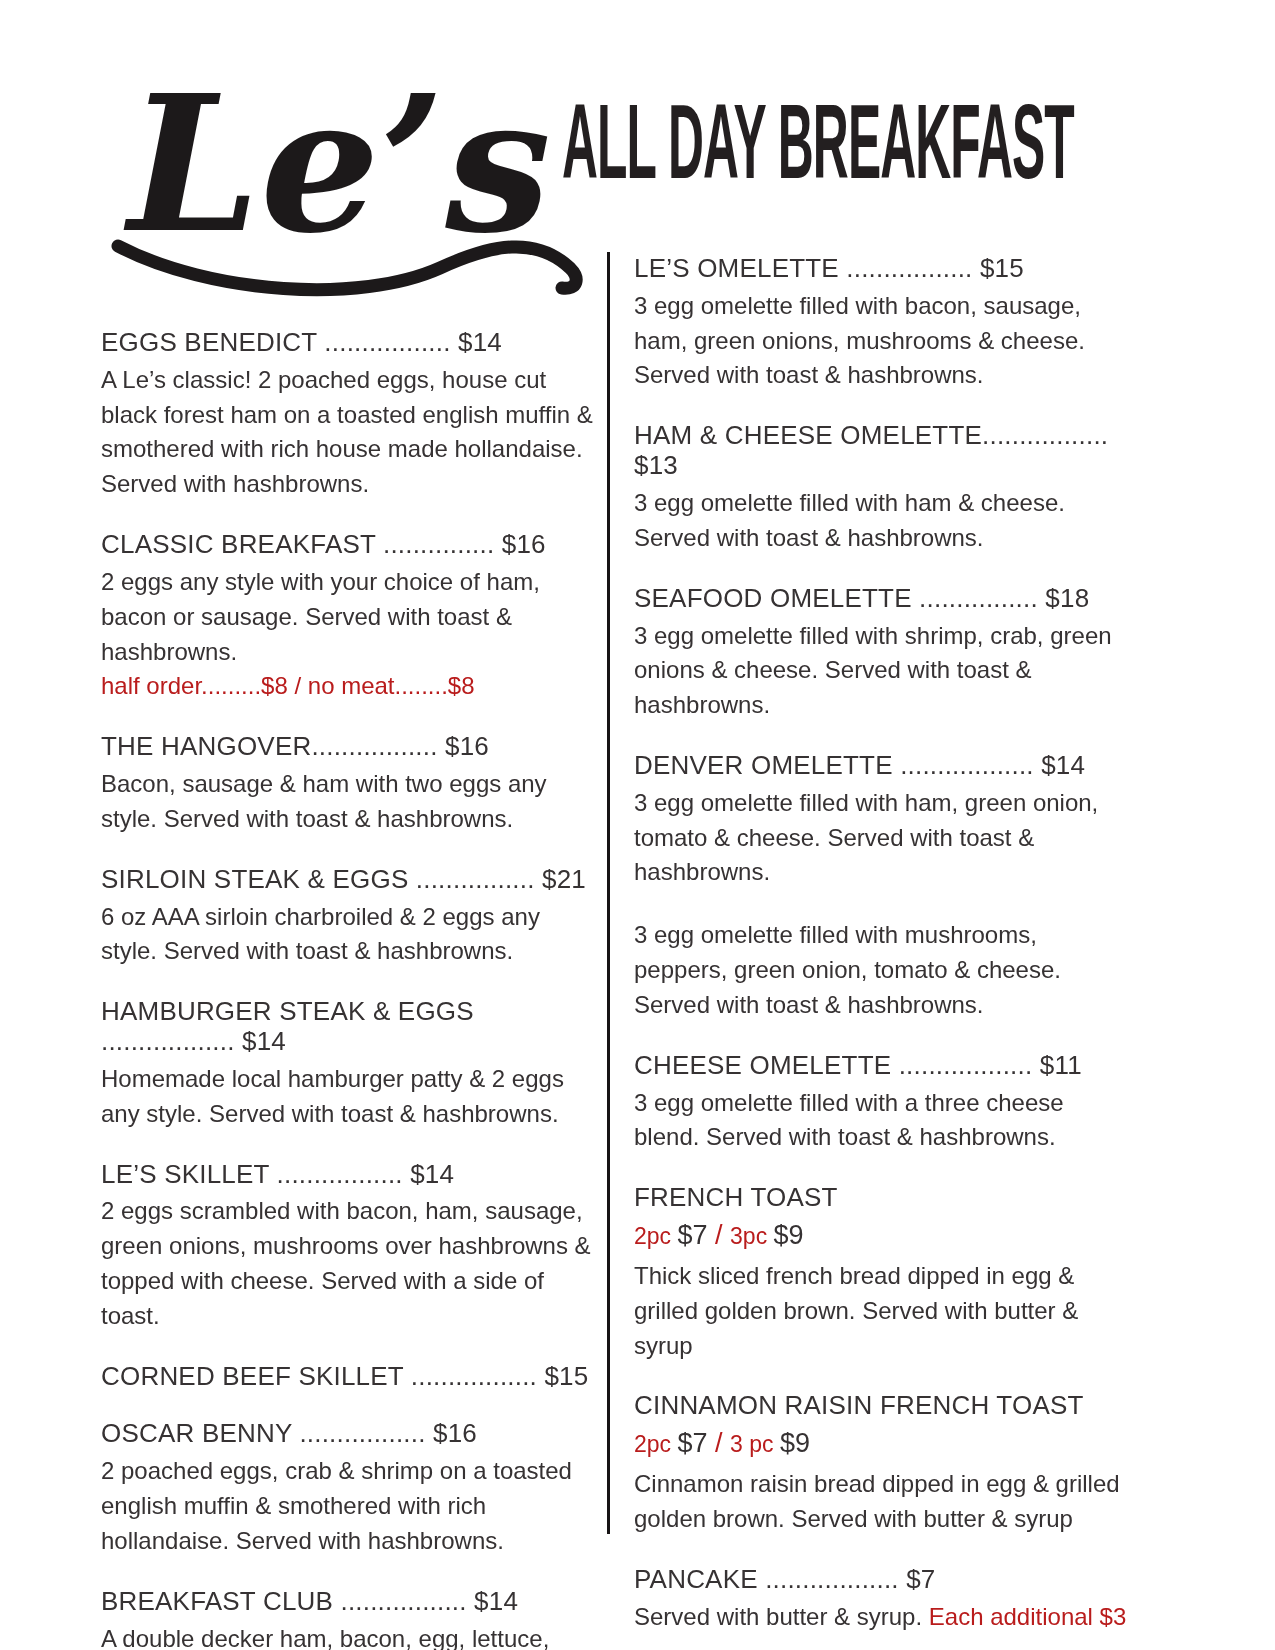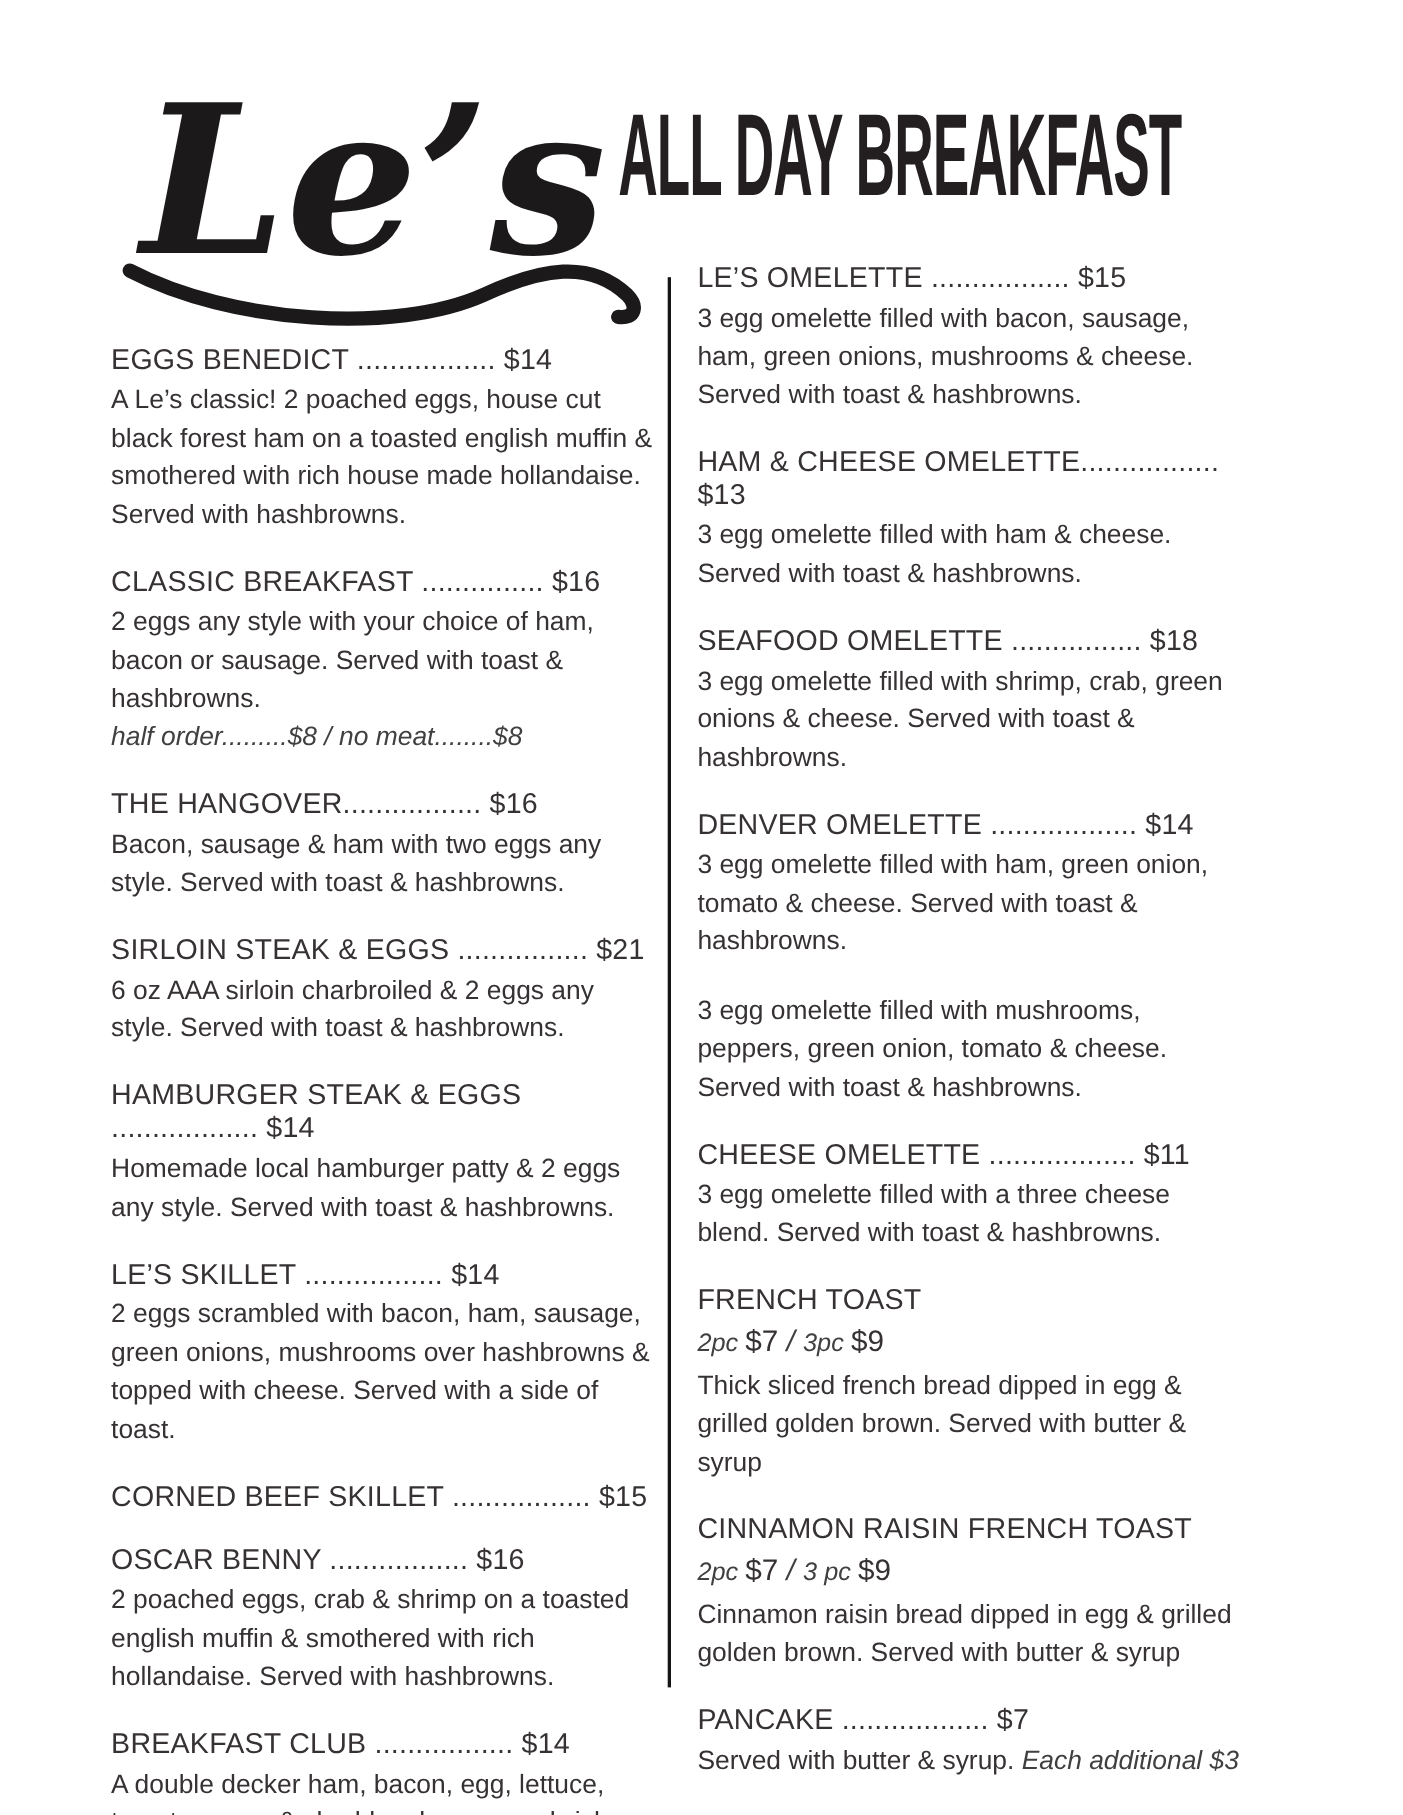--- a/index.html
+++ b/index.html
@@ -18,29 +18,29 @@
     font-weight:bold;font-size:106px;line-height:1;
     letter-spacing:-2px;color:#231f20;white-space:nowrap;
     transform:scaleX(.47);transform-origin:left top;
   }
   
   .divider{position:absolute;left:607px;top:252px;width:3px;height:1282px;background:#171415;}
   
   .col{position:absolute;}
   .col-left{left:101px;top:312px;width:494px;}
   .col-right{left:634px;top:238px;width:500px;}
-  .menu-item{margin:0 0 28px 0;}
+  .menu-item{margin:16px 0 28px 0;}
   .item-title{
     font-size:26px;line-height:1.15;margin:0 0 5px 0;
     color:#363233;letter-spacing:.2px;
   }
   .item-line{font-size:24px;line-height:1.45;margin:0;color:#363233;}
   .price-options{font-size:23px;line-height:1.3;margin:1px 0 6px 0;}
   .price-options .big{font-size:27px;}
-  .red{color:#404040;font-style:italic;}
+  .red{color:#b91c1c;}
 </style>
 </head>
 <body>
 
 <div class="page">
 
   <div class="logo">
     <svg viewBox="0 0 505 225" width="505" height="225">
       <text x="28" y="152" font-family="DejaVu Serif, serif" font-style="italic" font-weight="bold" font-size="188" fill="#1c191a">Le’s</text>
       <path d="M18,168 C110,216 260,226 340,190 C392,166 436,158 470,190 C480,200 478,212 462,210" fill="none" stroke="#1c191a" stroke-width="13" stroke-linecap="round"></path>

